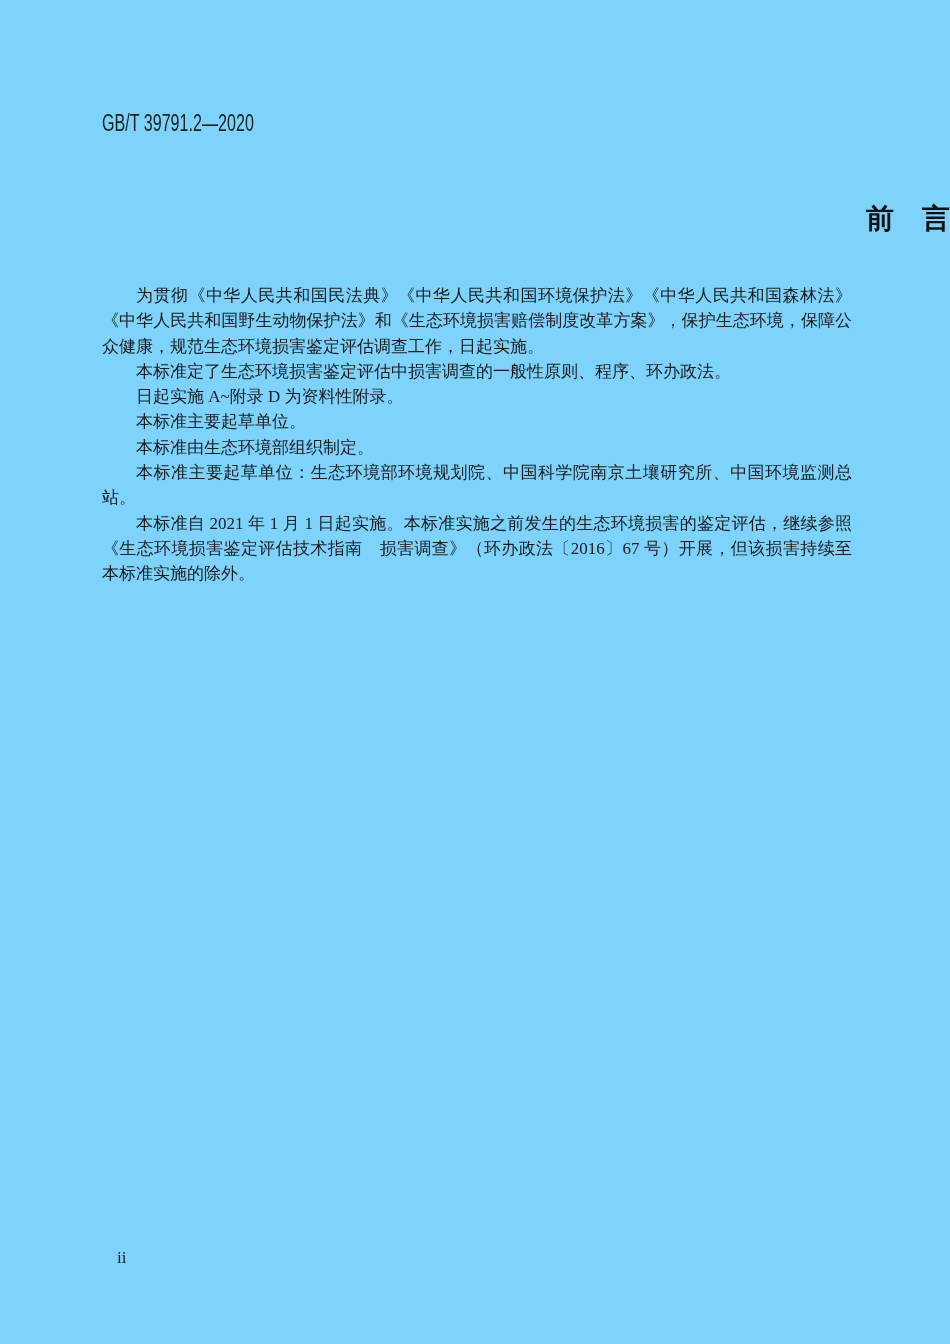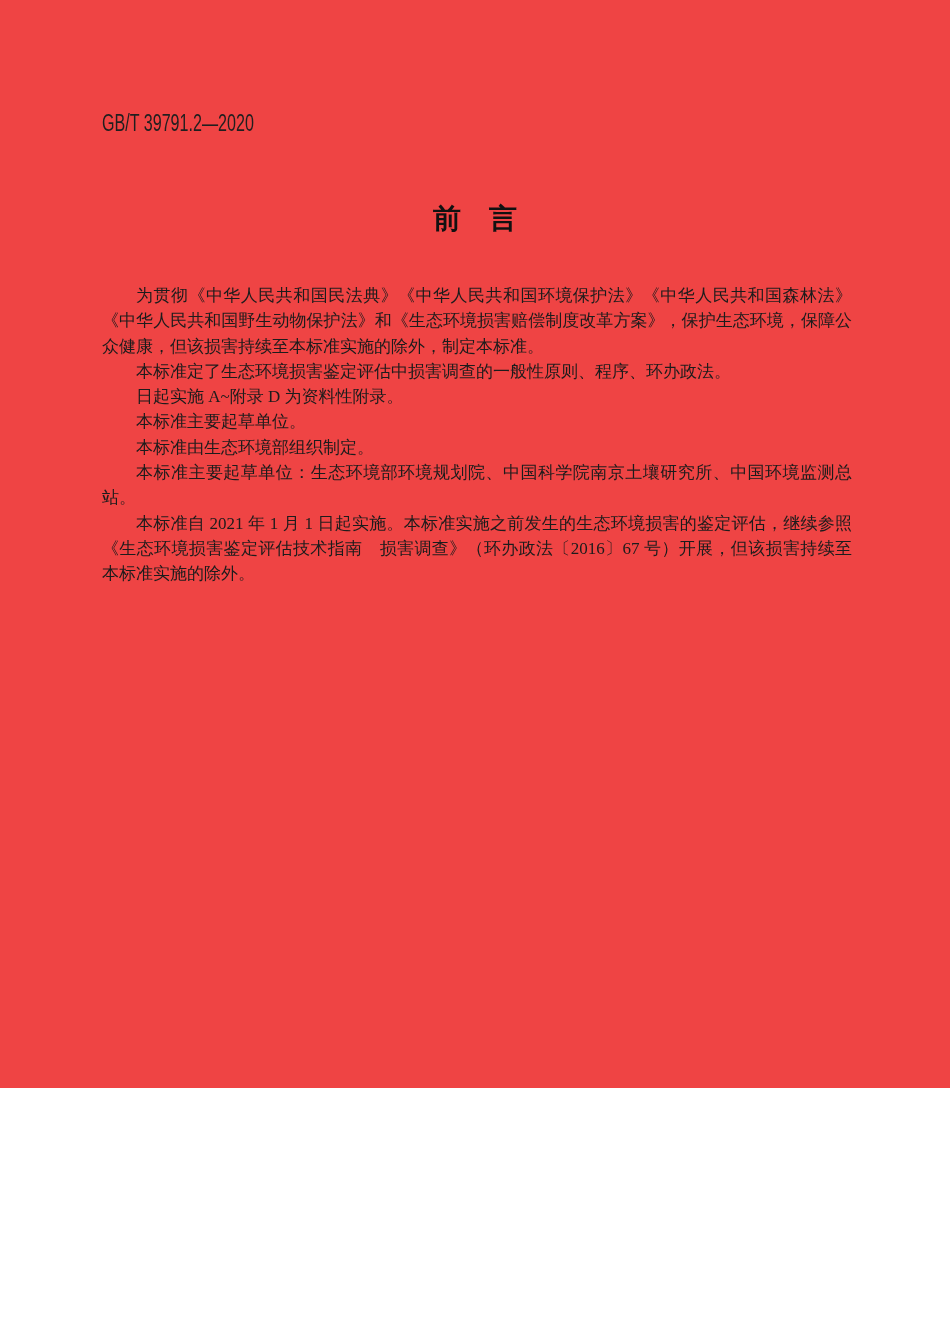--- a/index.html
+++ b/index.html
@@ -3,22 +3,22 @@
 <meta charset="utf-8">
 <style>
   html, body {
     margin: 0;
     padding: 0;
     background: #ffffff;
   }
   .page {
     position: relative;
     width: 950px;
-    height: 1088px;
-    background: #ef4444;
+    height: 1344px;
+    background: #7dd3fc;
     color: #1a1a1a;
     font-family: "Liberation Serif", "DejaVu Serif", serif;
     overflow: hidden;
   }
   .doc-header {
     position: absolute;
     left: 102px;
     top: 112px;
     font-family: "Liberation Sans", "DejaVu Sans", sans-serif;
     font-size: 23px;
@@ -28,21 +28,21 @@
     transform: scaleX(0.70);
     transform-origin: left top;
     white-space: nowrap;
   }
   .doc-title {
     position: absolute;
     left: 0;
     top: 202px;
     width: 100%;
     margin: 0;
-    text-align: center;
+    text-align: right;
     font-family: "Liberation Sans", "DejaVu Sans", sans-serif;
     font-size: 28px;
     font-weight: 700;
     line-height: 1.2;
     color: #111111;
   }
   .content {
     position: absolute;
     left: 102px;
     top: 283px;
@@ -70,21 +70,21 @@
 </head>
 <body>
 
 <div class="page">
 
   <div class="doc-header">GB/T 39791.2—2020</div>
 
   <h1 class="doc-title">前　言</h1>
 
   <div class="content">
-    <p>为贯彻《中华人民共和国民法典》《中华人民共和国环境保护法》《中华人民共和国森林法》《中华人民共和国野生动物保护法》和《生态环境损害赔偿制度改革方案》，保护生态环境，保障公众健康，但该损害持续至本标准实施的除外，制定本标准。</p>
+    <p>为贯彻《中华人民共和国民法典》《中华人民共和国环境保护法》《中华人民共和国森林法》《中华人民共和国野生动物保护法》和《生态环境损害赔偿制度改革方案》，保护生态环境，保障公众健康，规范生态环境损害鉴定评估调查工作，日起实施。</p>
     <p>本标准定了生态环境损害鉴定评估中损害调查的一般性原则、程序、环办政法。</p>
     <p>日起实施 A~附录 D 为资料性附录。</p>
     <p>本标准主要起草单位。</p>
     <p>本标准由生态环境部组织制定。</p>
     <p>本标准主要起草单位：生态环境部环境规划院、中国科学院南京土壤研究所、中国环境监测总站。</p>
     <p>本标准自 2021 年 1 月 1 日起实施。本标准实施之前发生的生态环境损害的鉴定评估，继续参照《生态环境损害鉴定评估技术指南　损害调查》（环办政法〔2016〕67 号）开展，但该损害持续至本标准实施的除外。</p>
   </div>
 
   <div class="page-number">ii</div>
 

